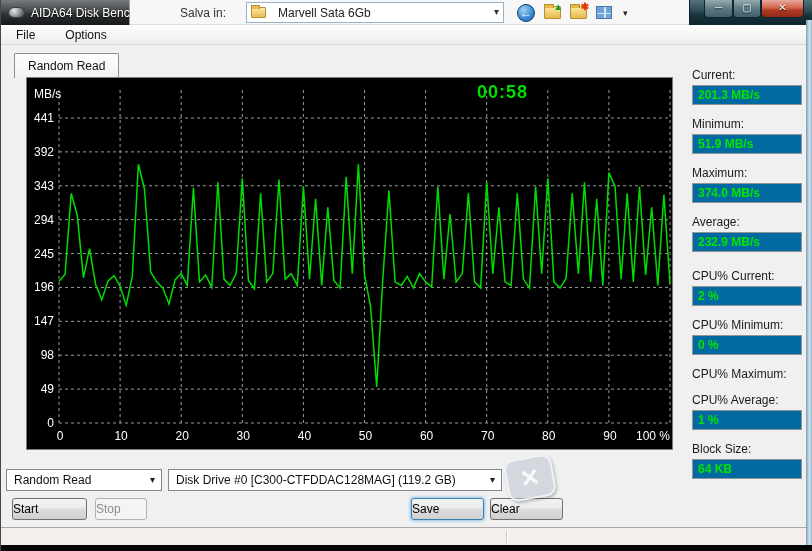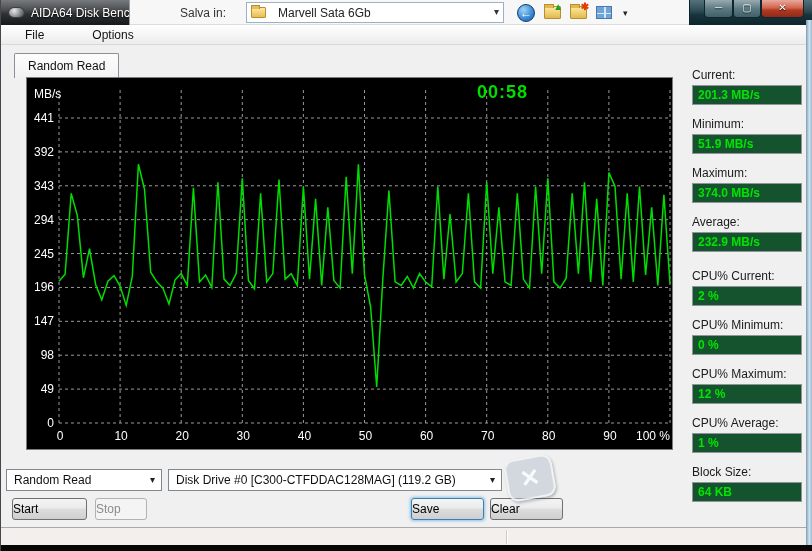--- a/index.html
+++ b/index.html
@@ -59,41 +59,41 @@
             background:linear-gradient(180deg,#97abb1,#5d7a83 50%,#40606a); }
   .winbtn.min { width:29px; } .winbtn.max { width:28px; }
   .winbtn.close { width:43px;
             background:linear-gradient(180deg,#e8a99e,#d3664c 45%,#b03a23 60%,#8f2a18); }
 
   
   .menubar { position:absolute; left:0; top:25px; width:812px; height:20px;
              background:linear-gradient(180deg,#ffffff,#ececec);
              border-bottom:1px solid #d8d8d8; display:flex; align-items:center;
              font-size:12px; color:#111; }
-  .menu-item { padding:0 24px; height:100%; display:flex; align-items:center; }
+  .menu-item { padding:0 15px; height:100%; display:flex; align-items:center; }
 
   
   .content { position:absolute; left:0; top:45px; width:812px; height:482px;
              background:#f0f0f0; }
   .tab { position:absolute; left:13px; top:8px; height:25px; padding:0 13px;
          background:linear-gradient(180deg,#fdfdfd,#f2f2f2); border:1px solid #8a8f98;
          border-bottom:none; border-radius:2px 2px 0 0; font-size:12px; color:#111;
          display:flex; align-items:center; }
 
   .chart-panel { position:absolute; left:25px; top:32px; width:647px; height:373px;
                  background:#000; border:1px solid #787c82; overflow:hidden; }
   .chart-lbl { position:absolute; color:#fff; font-size:12px; line-height:14px; }
   .timer { position:absolute; left:450px; top:4px; width:150px; text-align:left;
            font-size:18px; font-weight:bold; letter-spacing:1px; }
 
   
   .stats { position:absolute; left:691px; top:23px; width:115px; }
   .stat { margin-bottom:12px; }
   .stat-label { font-size:12px; color:#1b1b1b; margin-bottom:3px; }
-  .stat-box { width:110px; height:20px; background:#14532d; border:1px solid #8f9499;
+  .stat-box { width:110px; height:20px; background:#0369a1; border:1px solid #8f9499;
               color:#00e400; font-size:12px; font-weight:bold; padding:2px 0 0 5px; }
 
   
   .combo { position:absolute; height:22px; background:#fff; border:1px solid #828790;
            font-size:12px; color:#111; display:flex; align-items:center;
            padding:0 20px 0 7px; white-space:nowrap; overflow:hidden; }
   .combo .cmb-arrow { position:absolute; right:6px; top:4px; font-size:10px; color:#222; }
   .combo.c1 { left:5px; top:424px; width:156px; }
   .combo.c2 { left:167px; top:424px; width:334px; }
 
@@ -221,21 +221,20 @@
       <div class="stat" style="margin-top:17px;">
         <div class="stat-label">CPU% Current:</div>
         <div class="stat-box" style="color: rgb(0, 228, 0);">2 %</div>
       </div>
       <div class="stat">
         <div class="stat-label">CPU% Minimum:</div>
         <div class="stat-box" style="color: rgb(0, 228, 0);">0 %</div>
       </div>
       <div class="stat">
         <div class="stat-label">CPU% Maximum:</div>
-        <div class="stat-box" style="color: rgb(0, 228, 0);">12 %</div>
       </div>
       <div class="stat">
         <div class="stat-label">CPU% Average:</div>
         <div class="stat-box" style="color: rgb(0, 228, 0);">1 %</div>
       </div>
       <div class="stat">
         <div class="stat-label">Block Size:</div>
         <div class="stat-box" style="color: rgb(0, 228, 0);">64 KB</div>
       </div>
     </div>

